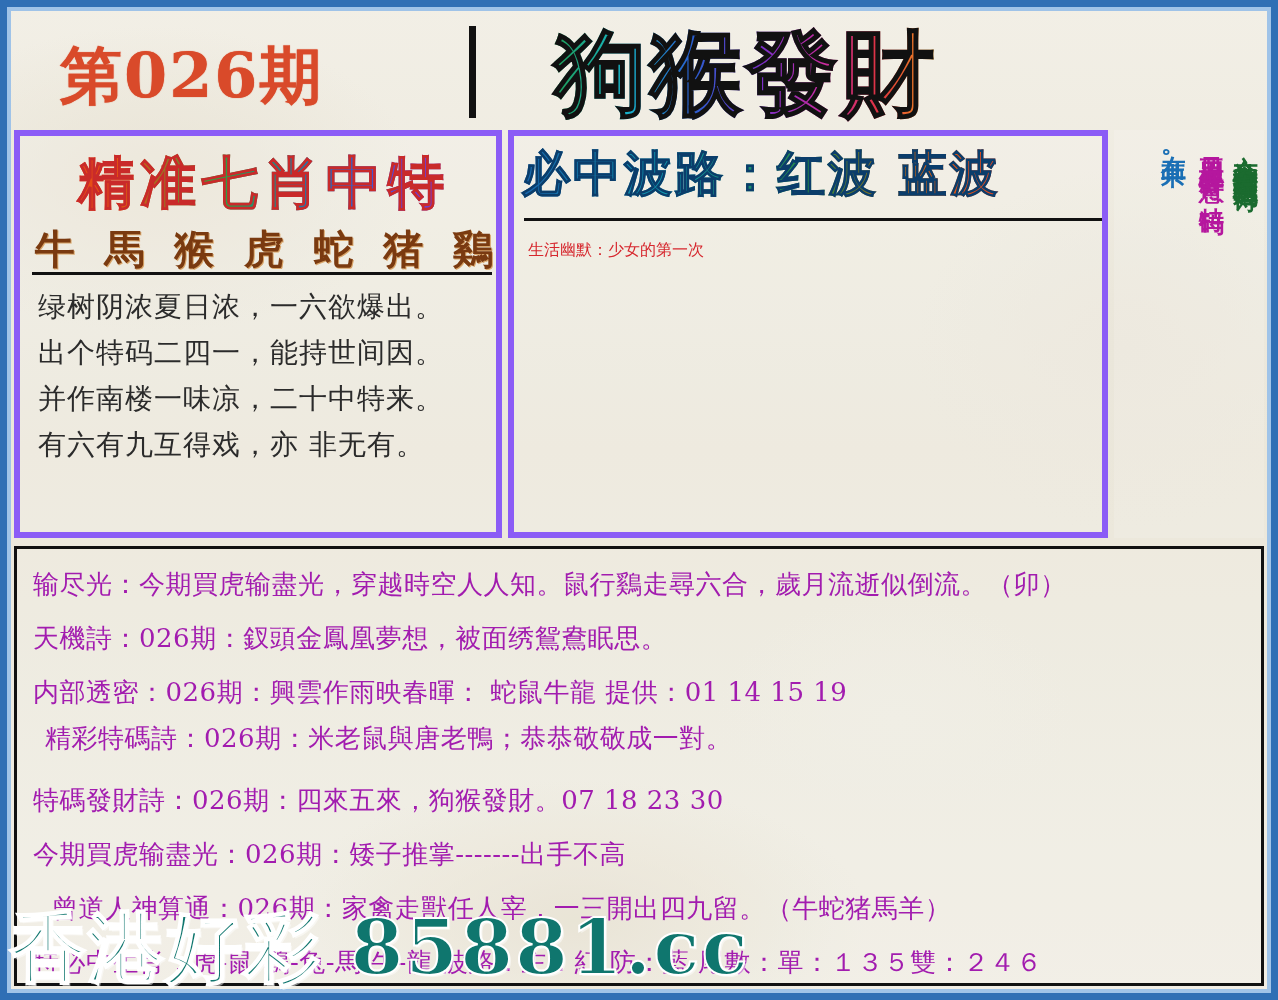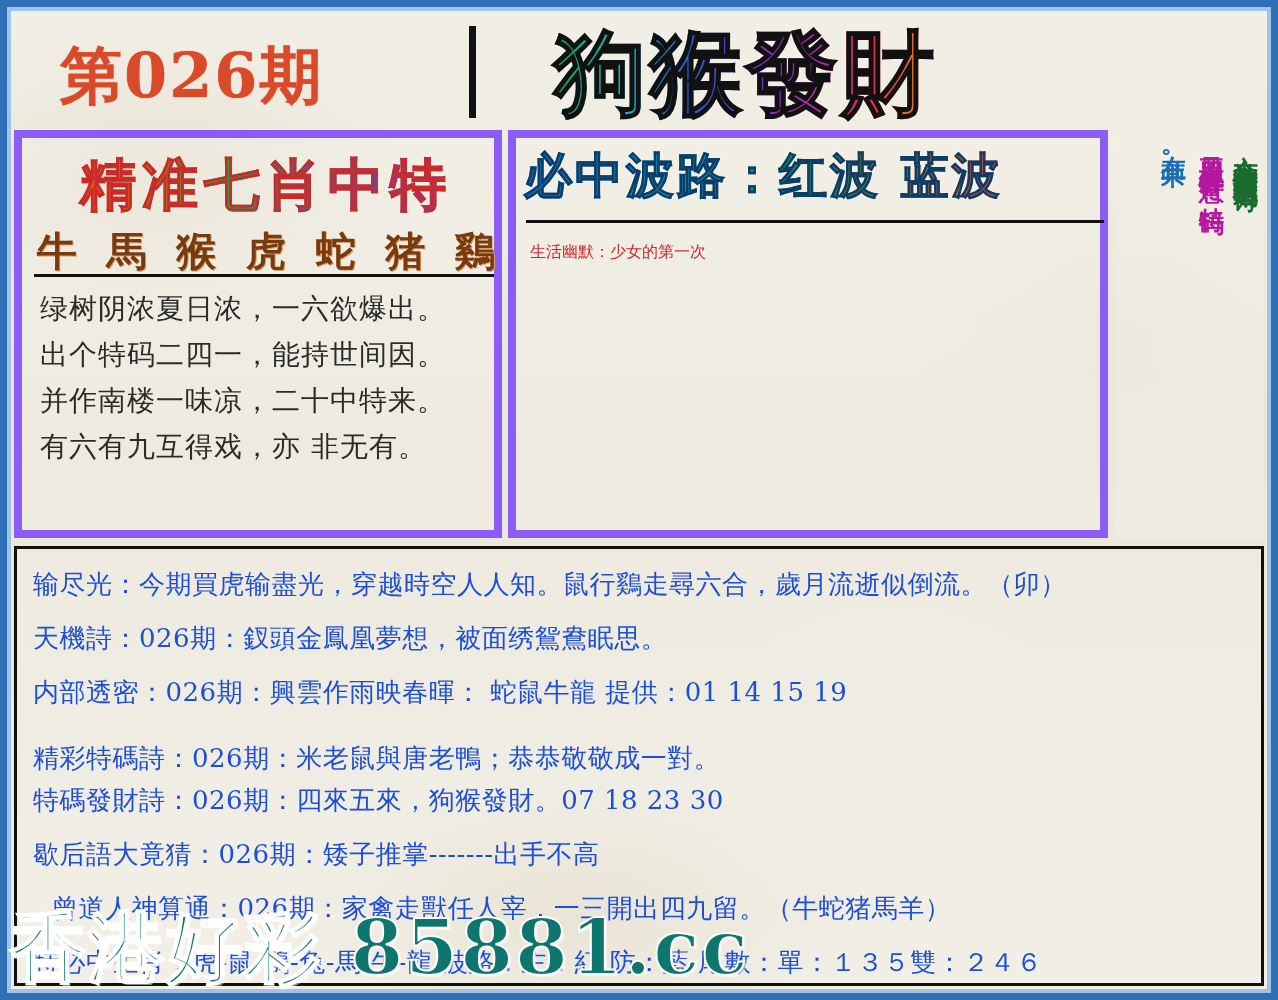--- a/index.html
+++ b/index.html
@@ -57,21 +57,21 @@
     -webkit-background-clip:text;background-clip:text;color:transparent;
     -webkit-text-stroke:2px #111;
     white-space:nowrap;
   }
 
   
   .panels{
     position:absolute;left:14px;top:130px;width:1250px;height:410px;
   }
   .panel{
-    position:absolute;box-sizing:border-box;border:8px solid #8b5cf6;background:rgba(255,255,255,0.15);
+    position:absolute;box-sizing:border-box;border:6px solid #8b5cf6;background:rgba(255,255,255,0.15);
   }
   .panel-left{left:0;top:0;width:488px;height:408px;}
   .panel-mid{left:494px;top:0;width:600px;height:408px;}
   .panel-right{left:1100px;top:0;width:150px;height:408px;border:none;}
 
   .title-colorful{
     position:absolute;left:0;top:10px;width:488px;text-align:center;
     font-size:56px;font-weight:bold;
     font-family:"DejaVu Serif","Liberation Serif",serif;
     letter-spacing:6px;
@@ -128,21 +128,21 @@
 
   
   .bottom{
     position:absolute;left:14px;top:546px;width:1250px;height:440px;
     border:3px solid #111;box-sizing:border-box;background:rgba(255,255,255,0.1);
   }
   .row{
     position:absolute;left:16px;width:1216px;
     font-size:26px;
     font-family:"DejaVu Serif","Liberation Serif",serif;
-    color:#1d4ed8;
+    color:#a21caf;
     white-space:nowrap;
     letter-spacing:0.5px;
   }
 
   
   .watermark{
     position:absolute;left:10px;top:898px;width:880px;height:95px;
     font-size:76px;font-weight:bold;
     font-family:"DejaVu Serif","Liberation Serif",serif;
     color:#0f766e;
@@ -202,22 +202,22 @@
       <div class="vert-col vc2">只要用心解开诗意，特码</div>
       <div class="vert-col vc3">在其中。</div>
     </div>
 
   </div>
 
   <div class="bottom">
     <div class="row" style="top:18px;">输尽光：今期買虎输盡光，穿越時空人人知。鼠行鷄走尋六合，歲月流逝似倒流。（卯）</div>
     <div class="row" style="top:72px;">天機詩：026期：釵頭金鳳凰夢想，被面绣鴛鴦眠思。</div>
     <div class="row" style="top:126px;">内部透密：026期：興雲作雨映春暉：  蛇鼠牛龍  提供：01  14  15  19</div>
-    <div class="row" style="top:192px;">精彩特碼詩：026期：米老鼠與唐老鴨；恭恭敬敬成一對。</div>
+    <div class="row" style="top:172px;margin-left:12px;">精彩特碼詩：026期：米老鼠與唐老鴨；恭恭敬敬成一對。</div>
     <div class="row" style="top:234px;">特碼發財詩：026期：四來五來，狗猴發財。07  18  23  30</div>
-    <div class="row" style="top:288px;">歇后語大竟猜：026期：矮子推掌-------出手不高</div>
+    <div class="row" style="top:288px;">今期買虎输盡光：026期：矮子推掌-------出手不高</div>
     <div class="row" style="top:342px;margin-left:19px;">曾道人神算通：026期：家禽走獸任人宰，一三開出四九留。（牛蛇猪馬羊）</div>
     <div class="row" style="top:396px;">特必中生肖：虎-鼠-鷄-兔-馬-牛-龍  波路：主：紅 防：藍    尾數：單：１３５雙：２４６</div>
   </div>
 
   <div class="watermark">香港好彩 85881.cc</div>
 
 </div>
 
 </body></html>

